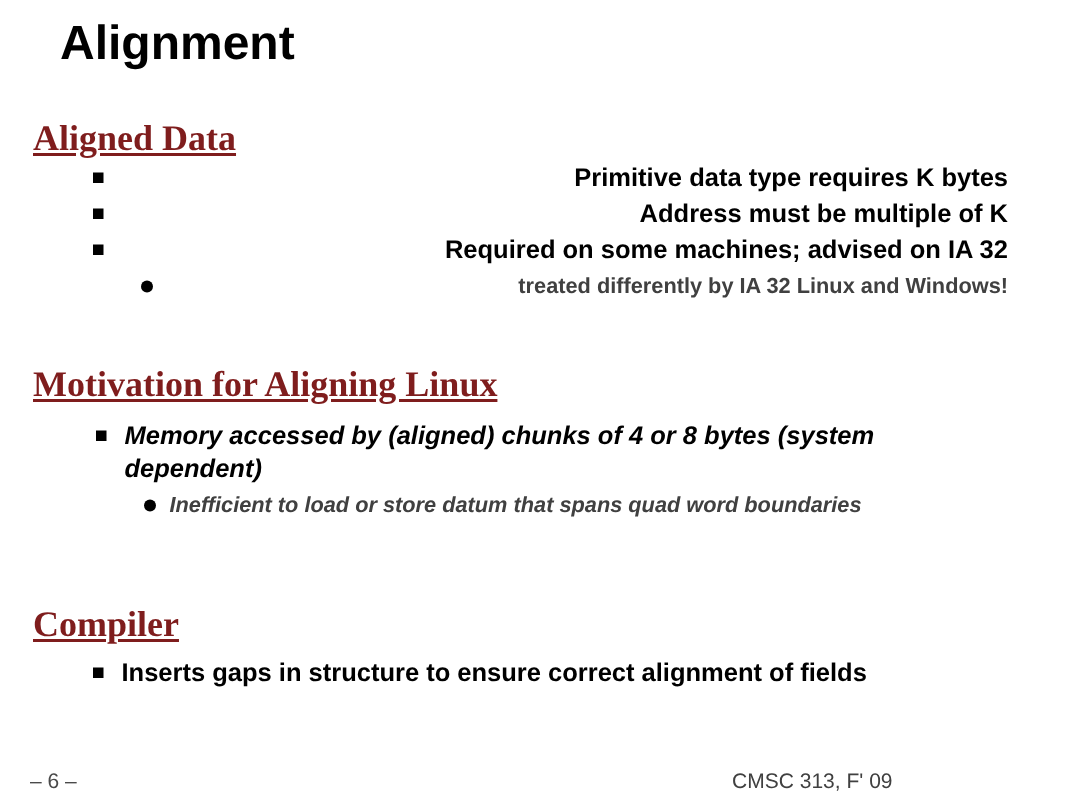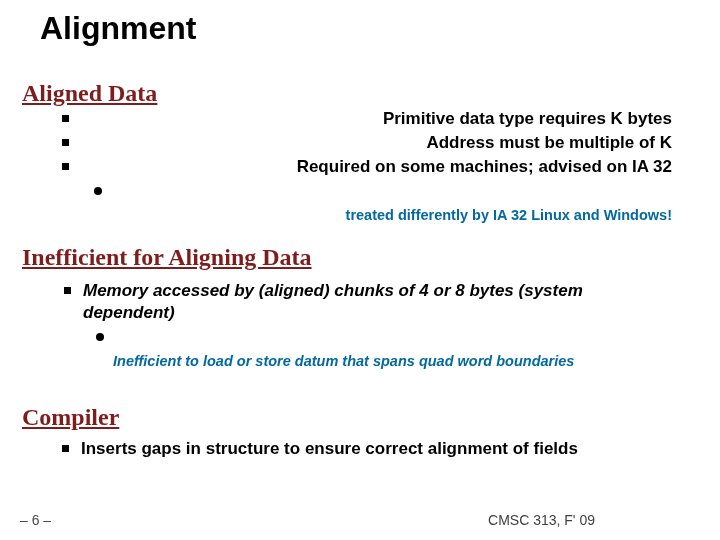--- a/index.html
+++ b/index.html
@@ -76,25 +76,24 @@
     height: 8px;
     background: #000;
     border-radius: 50%;
     flex: 0 0 auto;
     margin-top: 5px;
     margin-right: 9px;
   }
   .stext {
     font-size: 14.5px;
     font-weight: bold;
-    color: #0369a1;
+    color: #404040;
     line-height: 1.3;
     flex: 1 1 auto;
     font-family: Arial, sans-serif;
-    margin-top: 24px;
   }
 
   .pagenum {
     position: absolute;
     left: 20px;
     bottom: 12px;
     font-size: 14px;
     color: #4a4a4a;
     font-family: Arial, sans-serif;
   }
@@ -127,21 +126,21 @@
     <div class="bullet-row">
       <div class="sqbul"></div>
       <div class="btext">Required on some machines; advised on IA 32</div>
     </div>
     <div class="sub-row">
       <div class="circbul"></div>
       <div class="stext">treated differently by IA 32 Linux and Windows!</div>
     </div>
   </div>
 
-  <div class="section-heading h2">Inefficient for Aligning Data</div>
+  <div class="section-heading h2">Motivation for Aligning Linux</div>
   <div class="block2">
     <div class="bullet-row">
       <div class="sqbul"></div>
       <div class="btext">Memory accessed by (aligned) chunks of 4 or 8 bytes (system dependent)</div>
     </div>
     <div class="sub-row">
       <div class="circbul"></div>
       <div class="stext">Inefficient to load or store datum that spans quad word boundaries</div>
     </div>
   </div>

